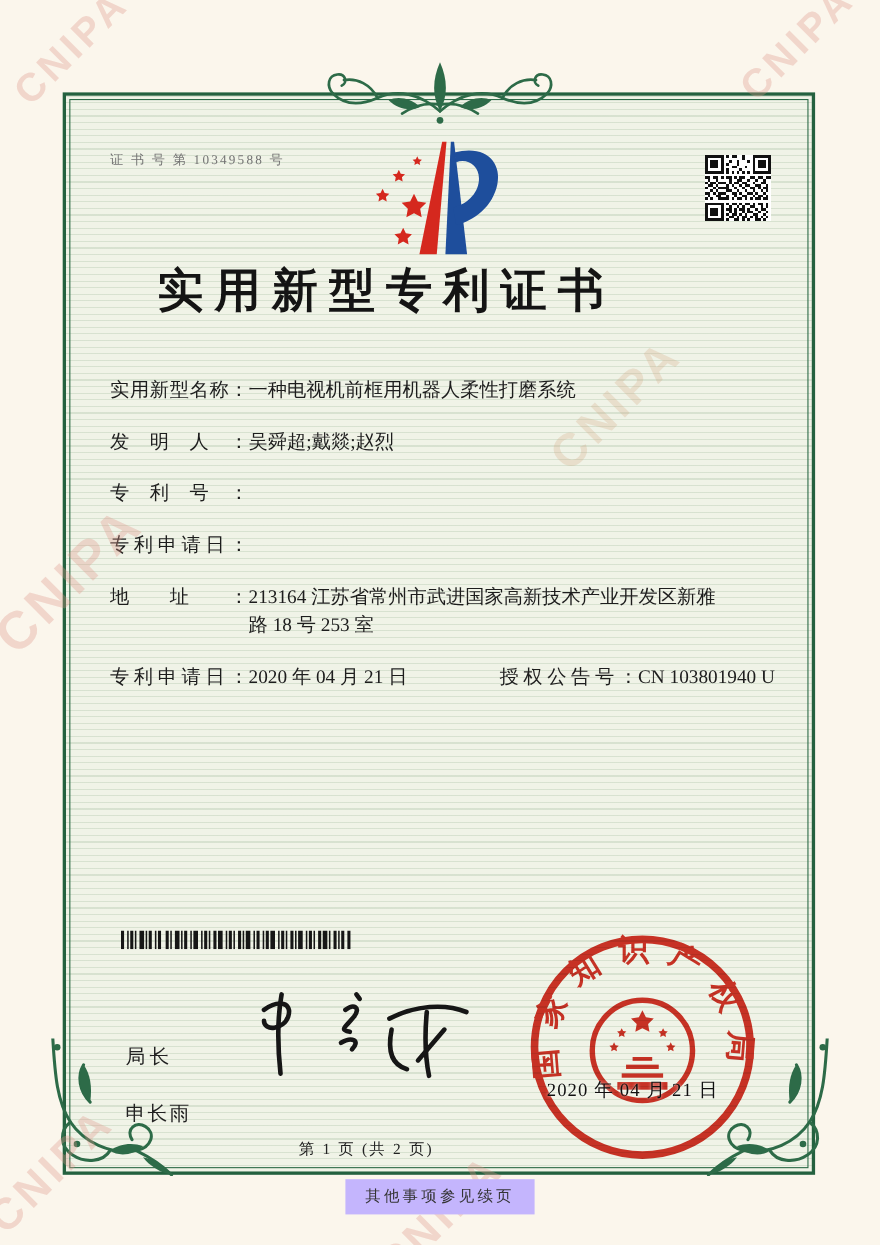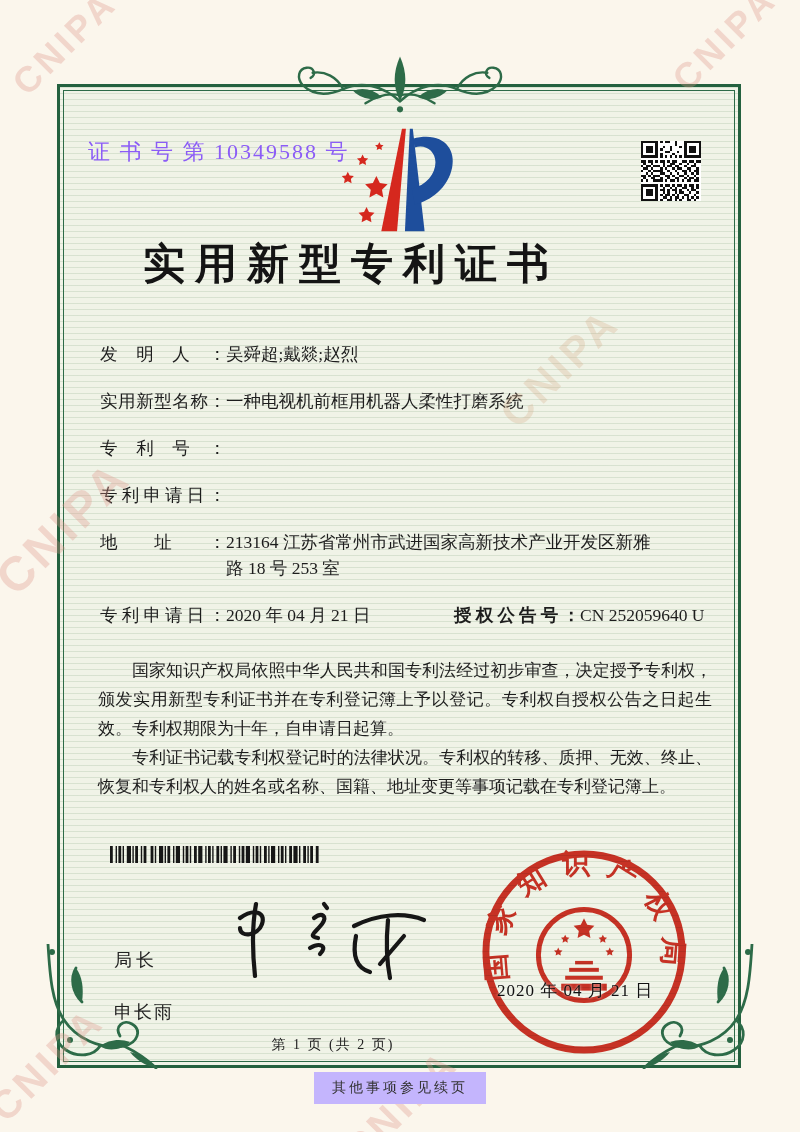--- a/index.html
+++ b/index.html
@@ -20,31 +20,31 @@
          border:3px solid #24613f;background-color:#f0f3e7;
          background-image:repeating-linear-gradient(180deg,rgba(118,156,116,0.20) 0px,
             rgba(118,156,116,0.20) 1px,rgba(240,243,231,0) 1px,rgba(240,243,231,0) 6px);
          z-index:1;}
   .frame-inner{position:absolute;inset:3px;border:1px solid #2d6b48;}
   .crest{position:absolute;left:268px;top:50px;z-index:3;}
   .flourish{position:absolute;z-index:3;}
   .flourish.bl{left:42px;top:944px;}
   .flourish.br{left:633px;top:944px;transform:scaleX(-1);}
   
-  .certno{position:absolute;left:88px;top:137px;font-size:22px;letter-spacing:2px;z-index:2;color:#8b5cf6;}
+  .certno{position:absolute;left:100px;top:137px;font-size:12px;letter-spacing:2px;z-index:2;color:#737373;}
   .logo{position:absolute;left:336px;top:124px;z-index:2;}
   .qr{position:absolute;left:641px;top:141px;z-index:2;}
   .title{position:absolute;left:57px;width:588px;top:236px;margin:0;text-align:center;
          font-size:42px;font-weight:bold;letter-spacing:10px;color:#141414;z-index:2;}
   .fields{position:absolute;left:100px;top:341px;width:612px;font-size:17.5px;z-index:2;color:#1d1d1d;}
   .frow{display:flex;line-height:26px;margin-bottom:21px;}
   .flabel{flex:0 0 126px;text-align:justify;text-align-last:justify;}
   .fvalue{flex:1;}
   .gval{flex:0 0 190px;}
-  .glabel2{flex:0 0 126px;margin-left:38px;text-align:justify;text-align-last:justify;font-weight:bold;}
+  .glabel2{flex:0 0 126px;margin-left:38px;text-align:justify;text-align-last:justify;}
   .addr-line{display:block;}
   .body-text{position:absolute;left:98px;top:656px;width:614px;font-size:17px;line-height:29px;
              text-align:justify;z-index:2;color:#1d1d1d;}
   .body-text p{margin:0;text-indent:2em;}
   .barcode{position:absolute;left:110px;top:846px;z-index:2;}
   .director-title{position:absolute;left:114px;top:912px;font-size:18px;letter-spacing:4px;z-index:2;margin-top:36px;}
   .director-name{position:absolute;left:114px;top:1000px;font-size:18px;letter-spacing:2px;z-index:2;}
   .signature{position:absolute;left:228px;top:896px;z-index:3;}
   .seal{position:absolute;left:478px;top:846px;z-index:4;mix-blend-mode:multiply;opacity:0.95;}
   .seal-date{position:absolute;left:497px;top:979px;font-size:17px;letter-spacing:1px;color:#101010;
@@ -174,52 +174,48 @@
         M8,22h1v1h-1z M10,22h2v1h-2z M13,22h1v1h-1z M15,22h1v1h-1z M18,22h2v1h-2z M22,22h1v1h-1z
         M9,23h2v1h-2z M12,23h1v1h-1z M14,23h2v1h-2z M17,23h1v1h-1z M19,23h1v1h-1z M21,23h1v1h-1z M23,23h1v1h-1z
         M8,24h1v1h-1z M11,24h2v1h-2z M14,24h1v1h-1z M16,24h1v1h-1z M19,24h2v1h-2z M22,24h1v1h-1z"></path>
     </g>
   </svg>
 
   <h1 class="title">实用新型专利证书</h1>
 
   <div class="fields">
     <div class="frow">
+      <span class="flabel">实用新型名称：</span>
+      <span class="fvalue">一种电视机前框用机器人柔性打磨系统</span>
+    </div>
+    <div class="frow">
       <span class="flabel">发明人：</span>
       <span class="fvalue">吴舜超;戴燚;赵烈</span>
-    </div>
-    <div class="frow">
-      <span class="flabel">实用新型名称：</span>
-      <span class="fvalue">一种电视机前框用机器人柔性打磨系统</span>
     </div>
     <div class="frow">
       <span class="flabel">专利号：</span>
     </div>
     <div class="frow">
       <span class="flabel">专利申请日：</span>
     </div>
     <div class="frow">
       <span class="flabel">地址：</span>
       <span class="fvalue">
         <span class="addr-line">213164 江苏省常州市武进国家高新技术产业开发区新雅</span>
         <span class="addr-line">路 18 号 253 室</span>
       </span>
     </div>
     <div class="frow">
       <span class="flabel">专利申请日：</span>
       <span class="gval">2020 年 04 月 21 日</span>
       <span class="glabel2">授权公告号：</span>
-      <span class="fvalue">CN 252059640 U</span>
+      <span class="fvalue">CN 103801940 U</span>
     </div>
   </div>
 
-  <div class="body-text">
-    <p>国家知识产权局依照中华人民共和国专利法经过初步审查，决定授予专利权，颁发实用新型专利证书并在专利登记簿上予以登记。专利权自授权公告之日起生效。专利权期限为十年，自申请日起算。</p>
-    <p>专利证书记载专利权登记时的法律状况。专利权的转移、质押、无效、终止、恢复和专利权人的姓名或名称、国籍、地址变更等事项记载在专利登记簿上。</p>
-  </div>
 
   <svg class="barcode" width="210" height="17" viewBox="0 0 150 16" preserveAspectRatio="none">
     <path fill="#161616" d="M0 0h2v16h-2z M4 0h1v16h-1z M6 0h2v16h-2z M9 0h1v16h-1z M12 0h3v16h-3z M16 0h1v16h-1z M18 0h2v16h-2z M22 0h1v16h-1z M24 0h2v16h-2z M29 0h2v16h-2z M32 0h1v16h-1z M35 0h3v16h-3z M39 0h1v16h-1z M41 0h2v16h-2z M45 0h1v16h-1z M47 0h3v16h-3z M52 0h1v16h-1z M54 0h2v16h-2z M57 0h1v16h-1z M60 0h2v16h-2z M63 0h3v16h-3z M68 0h1v16h-1z M70 0h2v16h-2z M73 0h1v16h-1z M76 0h2v16h-2z M79 0h1v16h-1z M81 0h3v16h-3z M86 0h1v16h-1z M88 0h2v16h-2z M92 0h1v16h-1z M94 0h2v16h-2z M97 0h3v16h-3z M102 0h1v16h-1z M104 0h2v16h-2z M107 0h1v16h-1z M110 0h2v16h-2z M113 0h1v16h-1z M115 0h3v16h-3z M120 0h1v16h-1z M122 0h2v16h-2z M125 0h1v16h-1z M128 0h2v16h-2z M131 0h3v16h-3z M135 0h1v16h-1z M138 0h2v16h-2z M141 0h1v16h-1z M143 0h2v16h-2z M147 0h2v16h-2z"></path>
   </svg>
 
   <div class="director-title">局长</div>
   <div class="director-name">申长雨</div>
   <svg class="signature" width="205" height="85" viewBox="0 0 205 85">
     <g stroke="#161616" stroke-width="4.2" fill="none" stroke-linecap="round" stroke-linejoin="round">
       <path d="M28,8 C24,30 24,52 27,80"></path>

